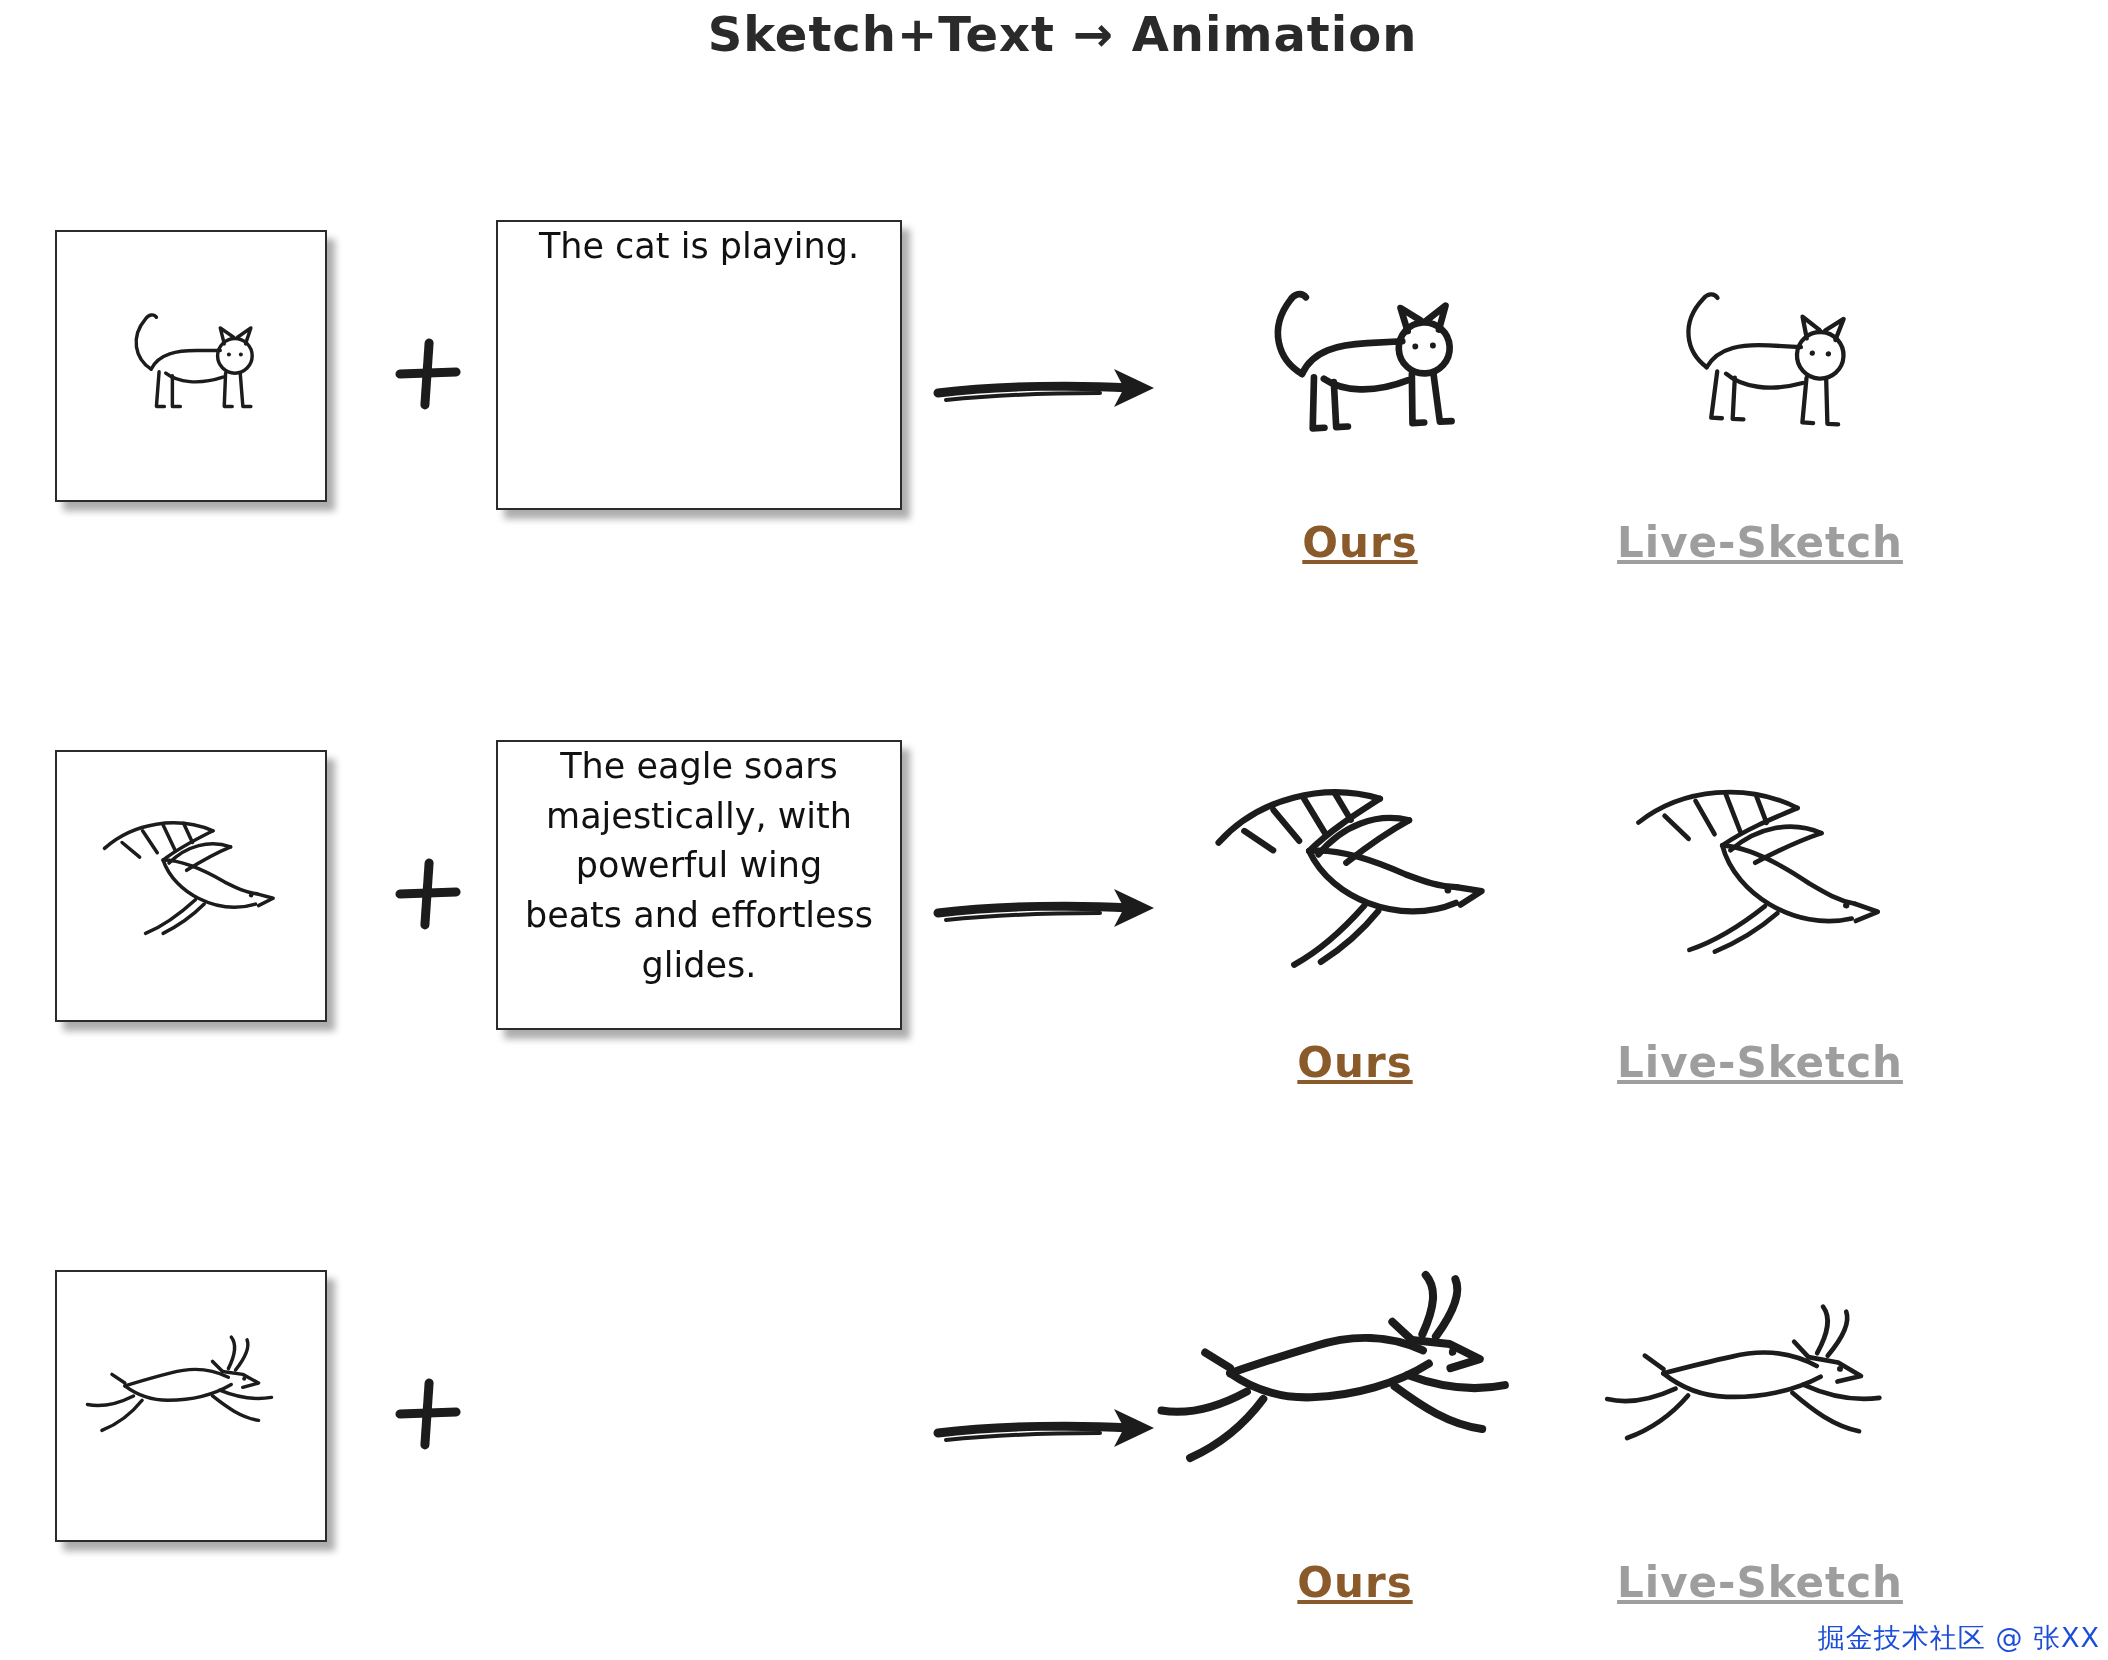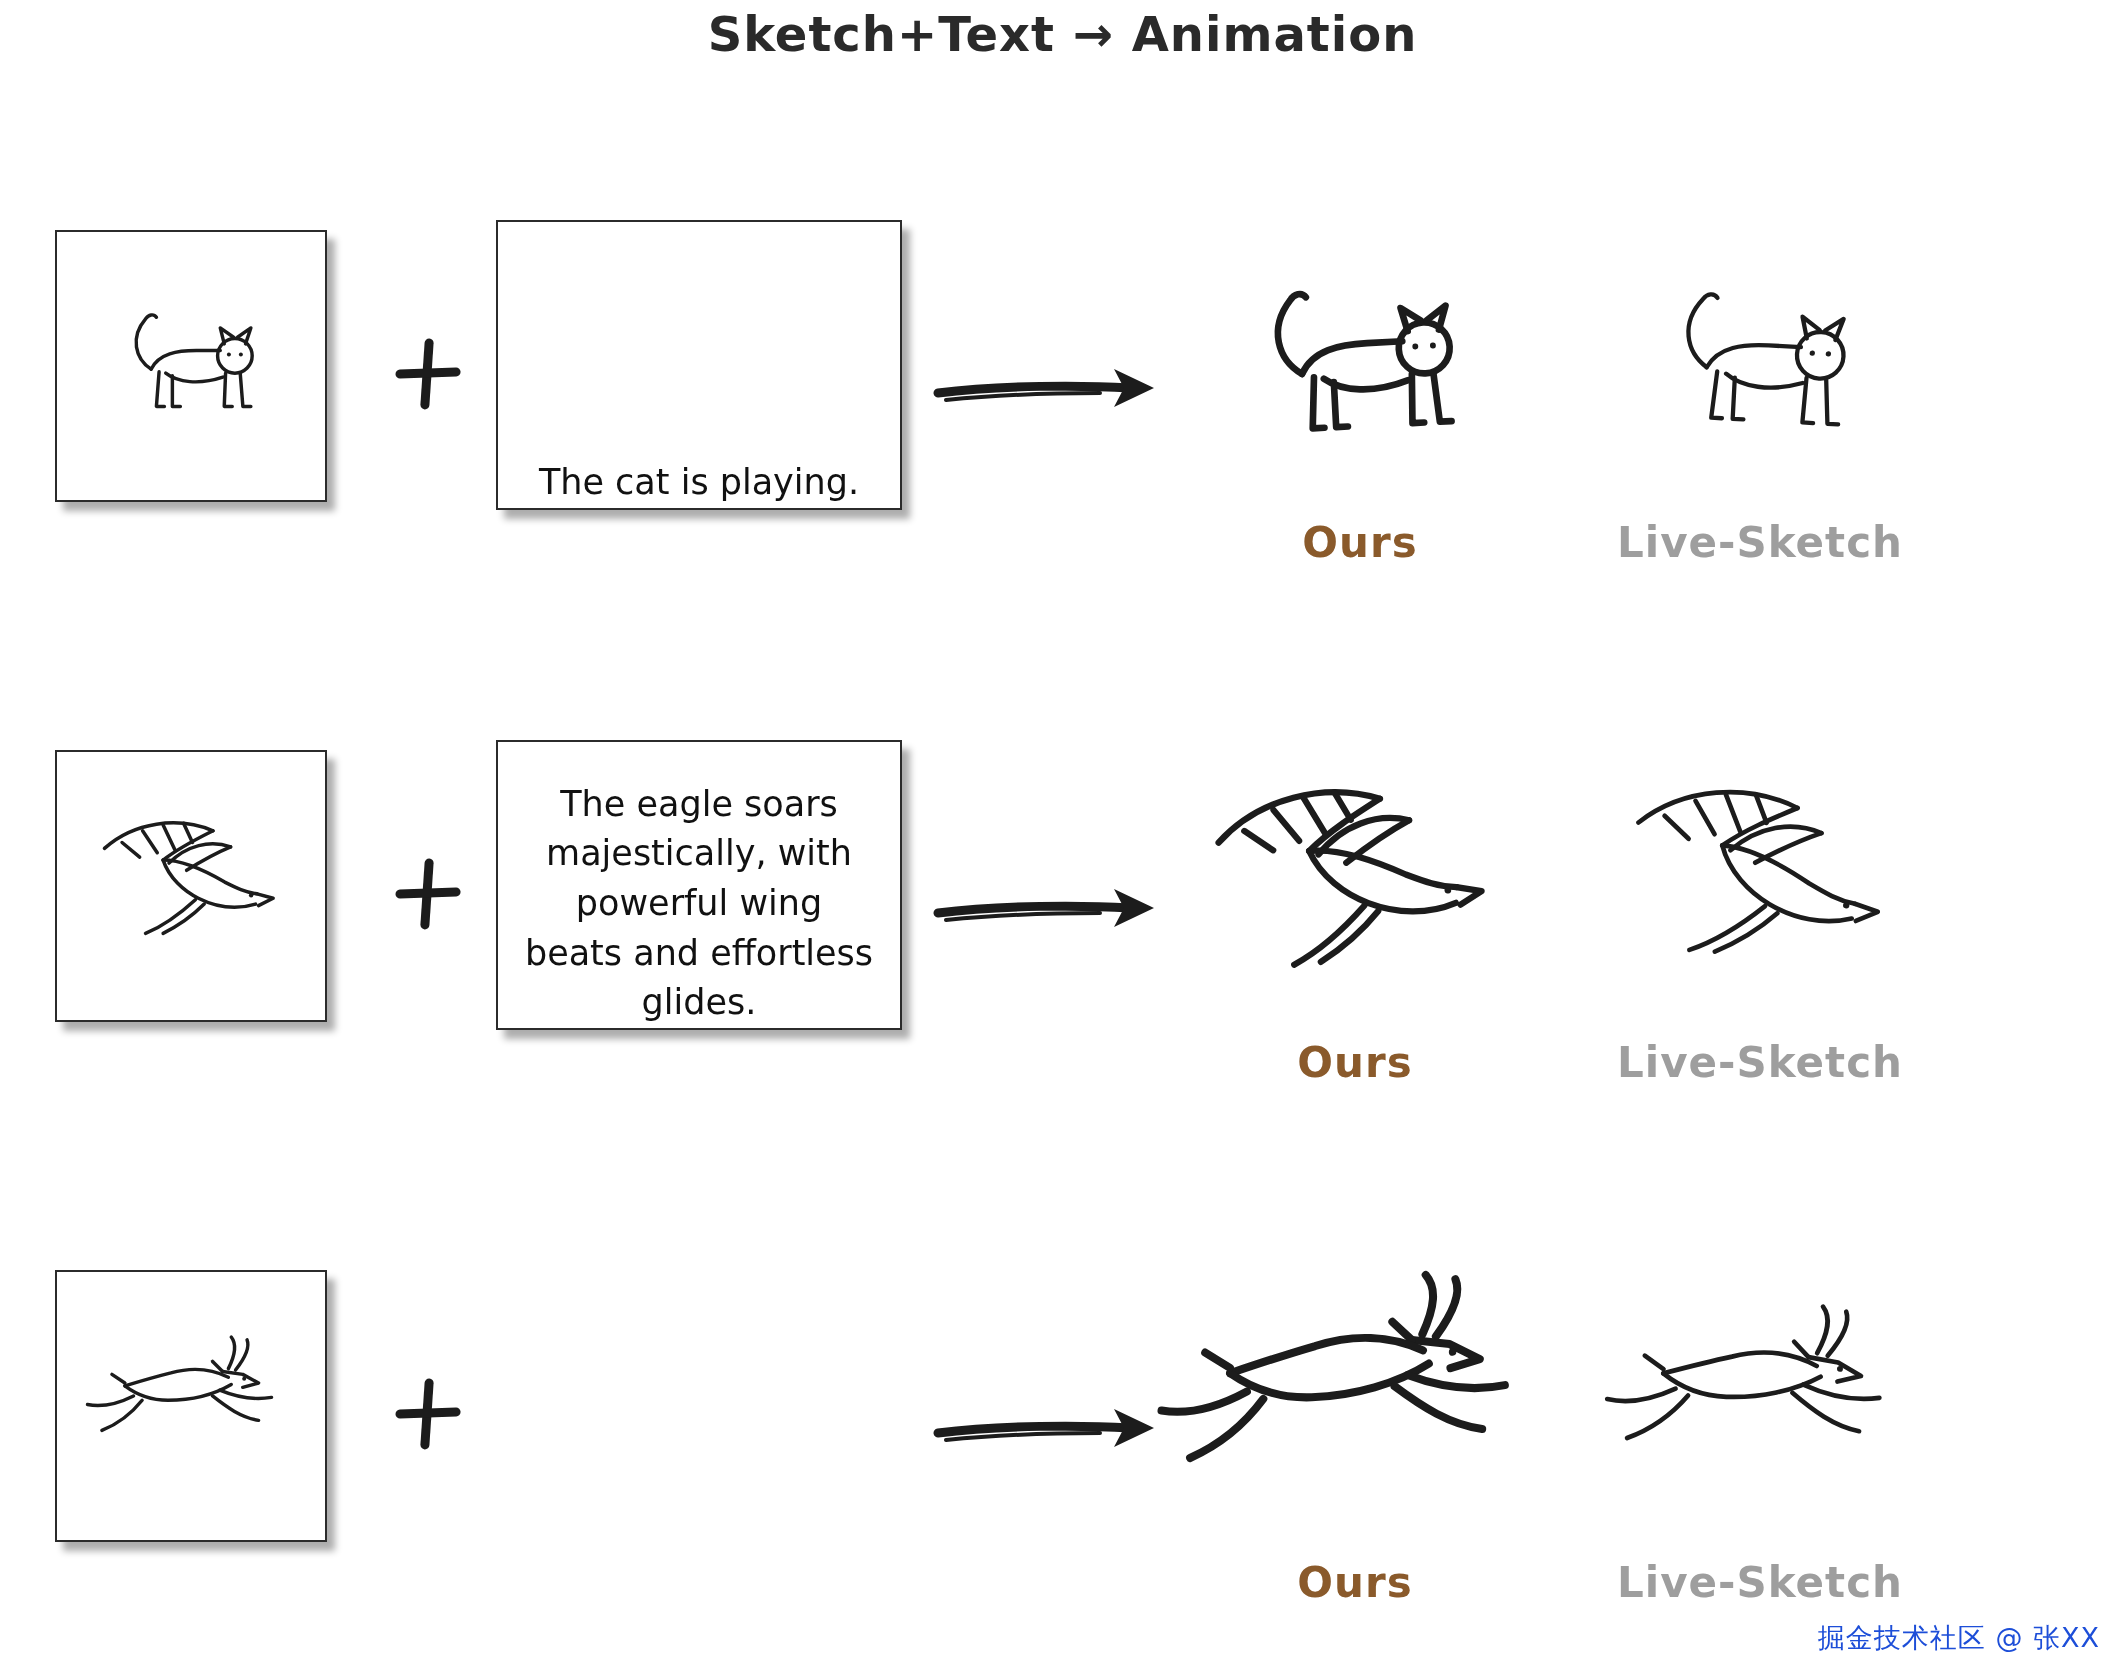--- a/index.html
+++ b/index.html
@@ -29,39 +29,39 @@
   .sketch-box{
     position:absolute;left:55px;top:15px;width:272px;height:272px;
     background:#fff;border:2.5px solid #2b2b2b;box-sizing:border-box;
     box-shadow:8px 9px 7px rgba(0,0,0,0.32);
     display:flex;align-items:center;justify-content:center;
   }
   .prompt-box{
     position:absolute;left:496px;top:5px;width:406px;height:290px;
     background:#fff;border:2.5px solid #2b2b2b;box-sizing:border-box;
     box-shadow:8px 9px 7px rgba(0,0,0,0.32);
-    display:flex;align-items:flex-end;justify-content:center;
+    display:flex;align-items:flex-start;justify-content:center;
     padding:0 26px;
   }
   .prompt{
     margin:0;text-align:center;font-size:35px;line-height:1.42;color:#111;
   }
   .plus{position:absolute;left:392px;top:120px;width:72px;height:78px;color:var(--ink);}
   .plus svg{transform:rotate(2deg);}
   .arrow{position:absolute;left:932px;top:140px;width:240px;height:64px;color:var(--ink);}
 
   .result{
     position:absolute;top:0;height:352px;
     display:flex;flex-direction:column;align-items:center;justify-content:flex-end;
   }
   .result .img{
     flex:1;width:100%;display:flex;align-items:center;justify-content:center;
   }
   .result .label{
-    font-size:42px;font-weight:600;letter-spacing:1px;white-space:nowrap;
+    font-size:42px;font-weight:600;letter-spacing:1px;white-space:nowrap;text-decoration:underline;
   }
   .ours-label{color:var(--ours-color);}
   .live-label{color:var(--live-color);}
 
   .sketch{color:var(--ink);}
 
   .watermark{
     position:absolute;right:8px;bottom:4px;
     font-size:27px;color:#1d4ed8;text-shadow:0 1px 0 #ffffff;
     letter-spacing:1px;

